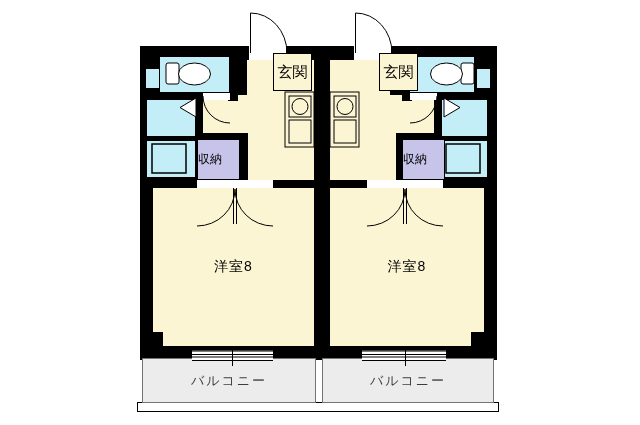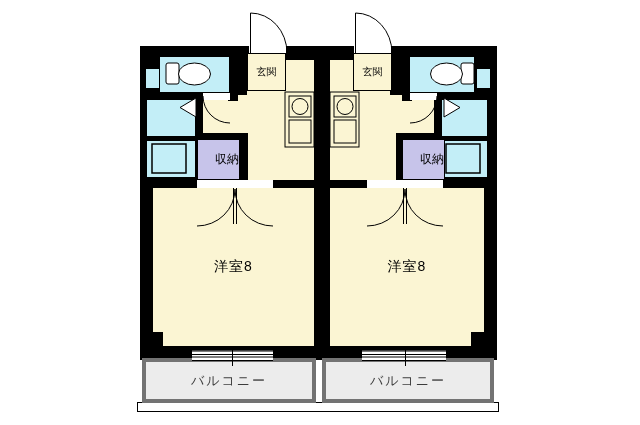--- a/index.html
+++ b/index.html
@@ -14,23 +14,23 @@
   #canvas{
     position:relative;width:640px;height:425px;background:#fff;overflow:hidden;
     font-family:"Liberation Sans","DejaVu Sans",sans-serif;
   }
   .abs{position:absolute;box-sizing:border-box;}
   .wall{background:var(--wall);}
   .white{background:#fff;}
   .floor{background:var(--floor);}
   .wetroom{background:var(--wet);border:1px solid #000;}
   .wetpatch{background:var(--wet);}
-  .closet{background:var(--closet);border:1px solid #000;display:flex;align-items:center;justify-content:flex-end;font-size:12px;color:#000;letter-spacing:0px;}
-  .genkan{background:var(--floor);border:1px solid #000;display:flex;align-items:center;justify-content:center;font-size:10px;color:#000;}
-  .balcony{background:var(--balcony);border:4px solid #737373;display:flex;align-items:center;justify-content:center;font-size:13px;color:#3c3c3c;letter-spacing:2px;}
+  .closet{background:var(--closet);border:1px solid #000;display:flex;align-items:center;justify-content:flex-start;font-size:12px;color:#000;letter-spacing:0px;}
+  .genkan{background:var(--floor);border:1px solid #000;display:flex;align-items:center;justify-content:center;font-size:15px;color:#000;margin-left:26px;}
+  .balcony{background:var(--balcony);border:1px solid #737373;display:flex;align-items:center;justify-content:center;font-size:13px;color:#3c3c3c;letter-spacing:2px;}
   .strip{background:#fff;border:1px solid #000;}
   .roomlabel{position:absolute;text-align:center;font-size:14px;color:#000;letter-spacing:1px;}
   svg.overlay{position:absolute;left:0;top:0;pointer-events:none;}
   #watermark{position:absolute;left:8px;top:396px;display:flex;align-items:center;gap:5px;color:var(--wm);font-size:14px;letter-spacing:2px;}
 </style>
 </head>
 <body>
 
 <div id="canvas">
 

